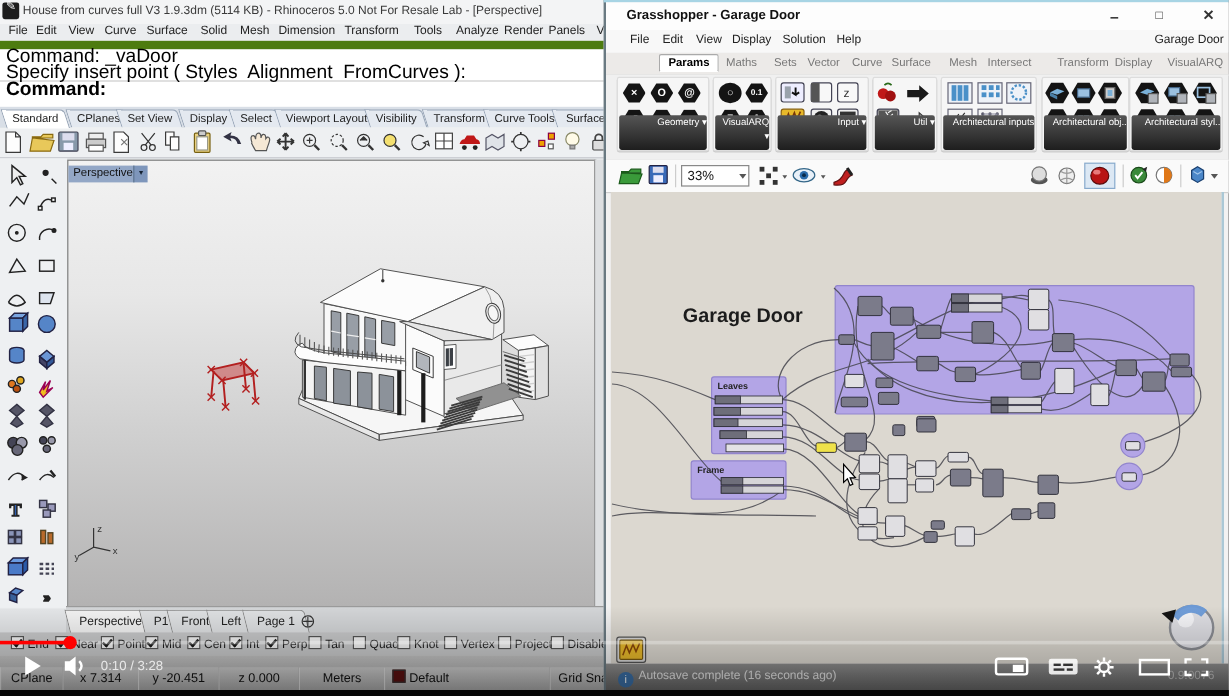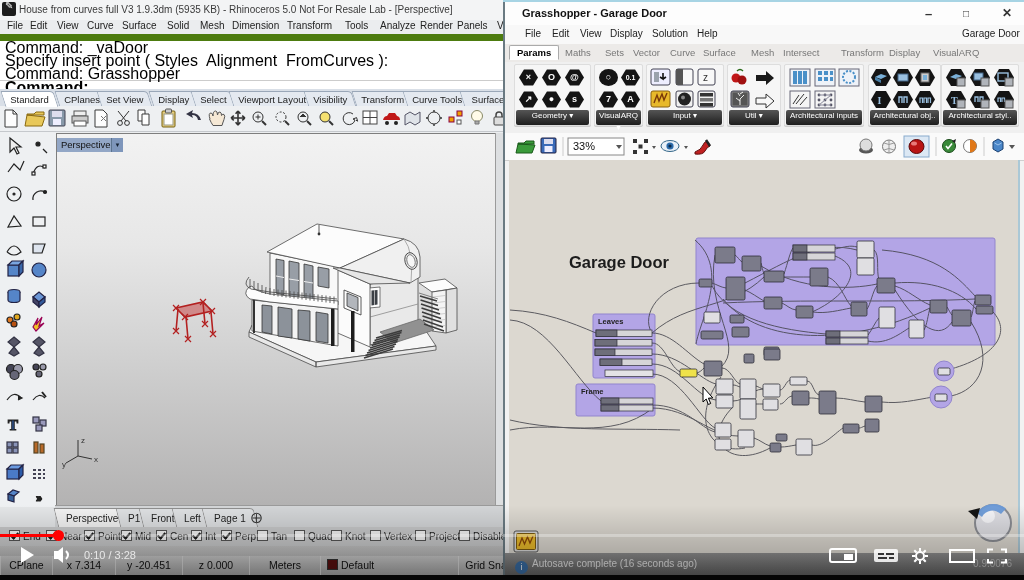--- a/index.html
+++ b/index.html
@@ -36,66 +36,65 @@
   #rstatus{left:0;top:546px;width:512px;height:29px;background:linear-gradient(#c2c2c2,#a6a6a6);}
   #rstatcells{left:0;top:556px;width:512px;height:19px;font-size:10.5px;color:#111;}
   .sc{position:absolute;top:0;height:19px;line-height:18px;text-align:center;background:linear-gradient(#cacaca,#aaa);border-right:1px solid #8a8a8a;border-left:1px solid #d8d8d8;}
   
   #gh{left:503px;top:0;width:521px;height:575px;background:#f2f2f2;border-left:2px solid #6a7a82;box-sizing:border-box;}
   #ghtop{left:503px;top:0;width:521px;height:2px;background:#a7d4e4;}
   #ghtitle{left:505px;top:2px;width:519px;height:23px;background:#fdfdfd;font-size:11px;color:#111;line-height:23px;font-weight:bold;}
   #ghmenu{left:505px;top:25px;width:519px;height:19px;background:#f8f8f8;font-size:10px;color:#222;}
   #ghmenu span{position:absolute;top:3px;}
   #ghtabs{left:505px;top:44px;width:519px;height:18px;background:#eceae8;font-size:9.5px;color:#777;border-bottom:1px solid #c8c8c8;}
-  #ghtabs span{position:absolute;top:3px;}
+  #ghtabs span{position:absolute;top:3px;margin-left:40px;}
   #ghtabs .act{top:1px;background:#fff;border:1px solid #aaa;border-bottom:1px solid #fff;padding:1px 7px;font-weight:bold;color:#000;border-radius:2px 2px 0 0;}
   #ghribbon{left:505px;top:62px;width:519px;height:71px;background:#f0f0f0;border-bottom:1px solid #d0d0d0;}
   .ggrp{position:absolute;top:2px;height:60px;background:#f6f6f6;border:1px solid #ddd;border-radius:2px;box-shadow:0 1px 0 #ccc;}
-  .glabel{position:absolute;left:1px;right:1px;bottom:0px;height:15px;background:linear-gradient(#555,#1e1e1e);border-radius:2px;color:#fff;font-size:8px;line-height:12px;text-align:center;}
+  .glabel{position:absolute;left:1px;right:1px;bottom:0px;height:29px;background:linear-gradient(#555,#1e1e1e);border-radius:2px;color:#fff;font-size:8px;line-height:12px;text-align:right;}
   .hexi{position:absolute;width:19px;height:17px;background:#141414;clip-path:polygon(26% 3%,74% 3%,100% 50%,74% 97%,26% 97%,0 50%);color:#fff;font-size:9px;font-weight:bold;line-height:17px;text-align:center;}
   #ghtools{left:505px;top:133px;width:519px;height:27px;background:#fafafa;border-bottom:1px solid #cfcfcf;}
   #ghcanvas{left:509px;top:160px;width:509px;height:393px;background:#dcd8d0;}
   #ghstatus{left:505px;top:553px;width:519px;height:22px;background:linear-gradient(#8e8e8e,#646464);color:#e4e4e4;font-size:10px;line-height:22px;}
   
   #vgrad{left:0;top:505px;width:1024px;height:70px;background:linear-gradient(rgba(0,0,0,0),rgba(0,0,0,0.30));z-index:30;}
   #vtrack{left:0;top:534px;width:1024px;height:3px;background:rgba(255,255,255,0.30);z-index:31;}
   #vplayed{left:0;top:534px;width:57px;height:3px;background:#f00;z-index:32;}
   #vdot{left:53px;top:530px;width:11px;height:11px;border-radius:50%;background:#f00;z-index:33;}
   #vtime{left:84px;top:549px;color:#e8e8e8;font-size:11px;z-index:33;}
   #blackbar{left:0;top:575px;width:1024px;height:5px;background:#060606;z-index:40;}
   svg{display:block;}
 </style>
 </head>
 <body>
 <div class="abs" id="rhino"></div>
 <div class="abs" id="rtitle">
     <span style="position:absolute;left:2px;top:2px;width:14px;height:14px;background:#1d1d1d;border-radius:2px;"></span>
     <span style="position:absolute;left:5px;top:-4px;color:#fff;font-size:10px;">✎</span>
-    <span style="position:absolute;left:19px;">House from curves full V3 1.9.3dm (5935 KB) - Rhinoceros 5.0 Not For Resale Lab - [Perspective]</span>
+    <span style="position:absolute;left:19px;">House from curves full V3 1.9.3dm (5114 KB) - Rhinoceros 5.0 Not For Resale Lab - [Perspective]</span>
   </div>
 <div class="abs" id="rmenu">
 <span style="left:7px">File</span>
     <span style="left:30px">Edit</span>
     <span style="left:57px">View</span>
     <span style="left:87px">Curve</span>
     <span style="left:122px">Surface</span>
     <span style="left:167px">Solid</span>
     <span style="left:200px">Mesh</span>
     <span style="left:232px">Dimension</span>
     <span style="left:287px">Transform</span>
     <span style="left:345px">Tools</span>
     <span style="left:380px">Analyze</span>
     <span style="left:420px">Render</span>
     <span style="left:457px">Panels</span>
     <span style="left:497px">Vis</span>
 </div>
 <div class="abs" id="rcmd">
 <div>Command: _vaDoor</div>
 <div>Specify insert point ( Styles&nbsp; Alignment&nbsp; FromCurves ):</div>
-<div>Command: Grasshopper</div>
 <div style="border-top:1px solid #ccc;font-weight:bold;">Command:</div>
 </div>
 <div class="abs" id="rtabs">
 <span class="rtab act" style="left:3px">
       <i>Standard</i>
     </span>
 <span class="rtab" style="left:57px">
       <i>CPlanes</i>
     </span>
 <span class="rtab" style="left:99px">

